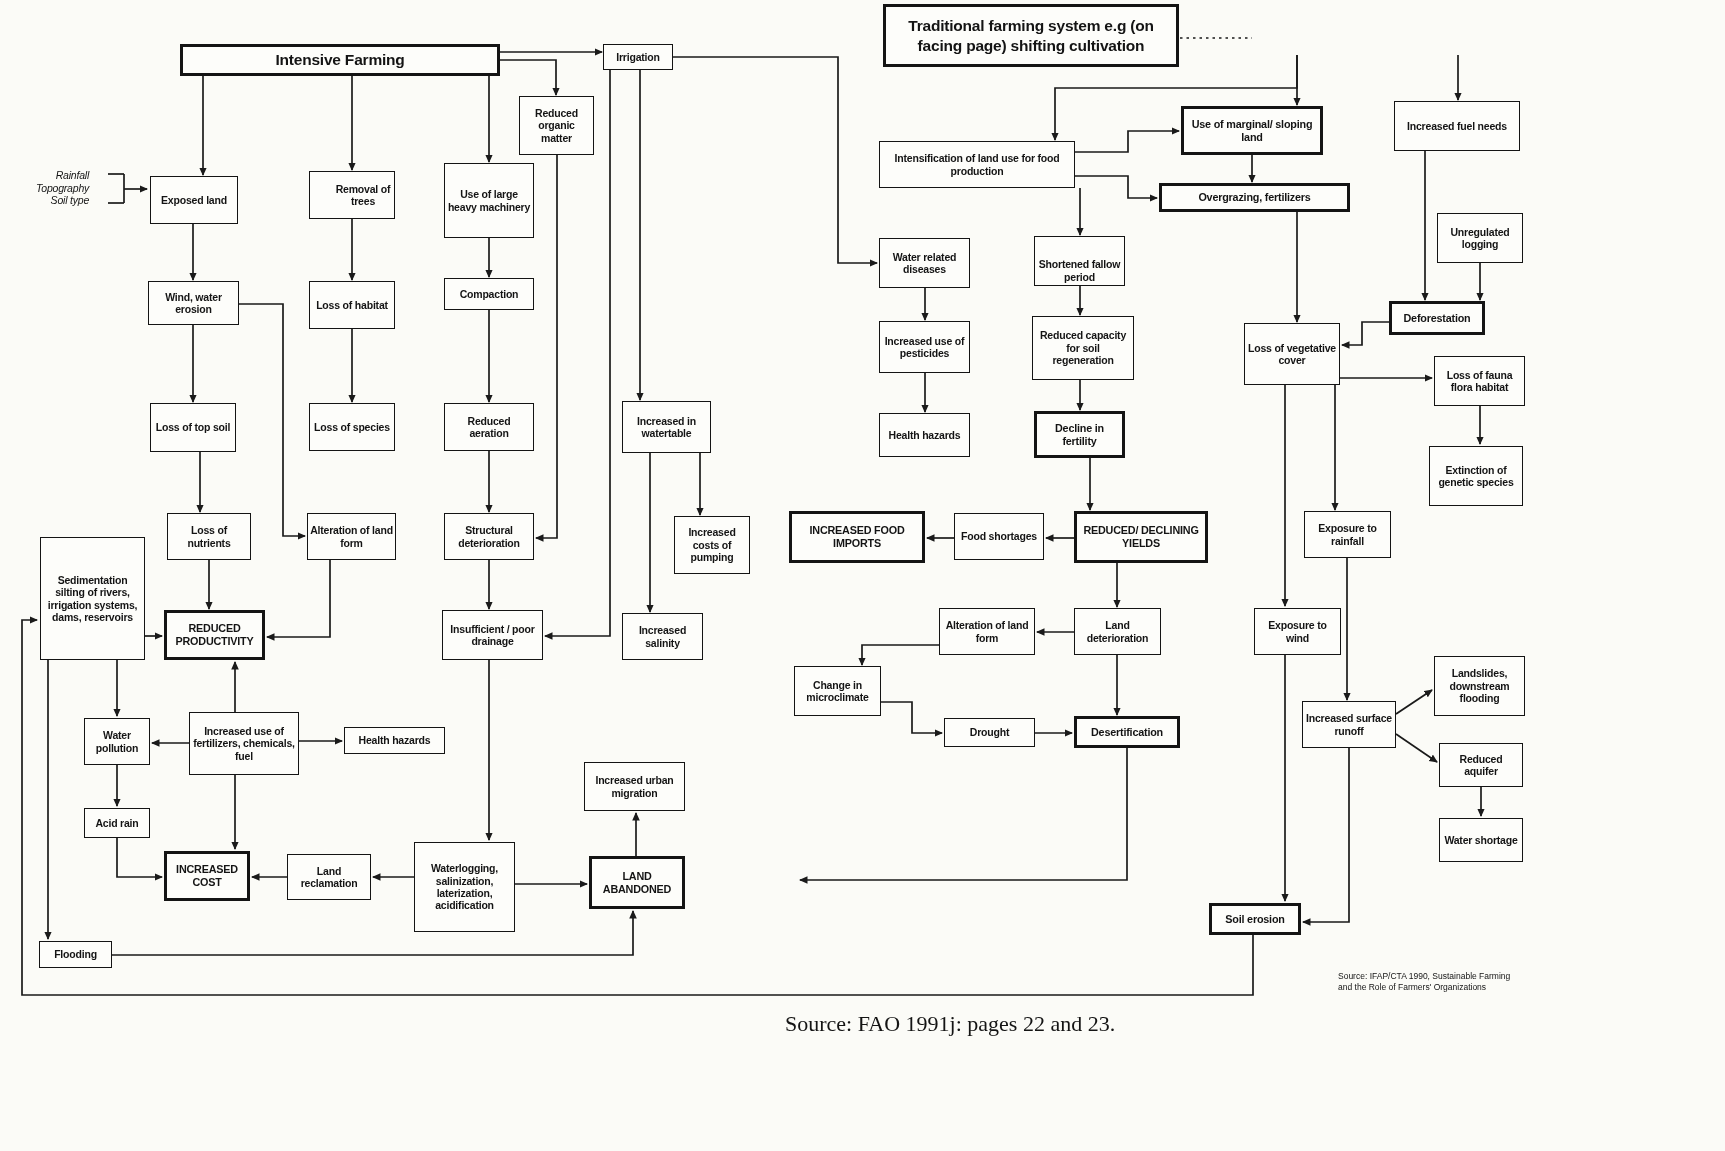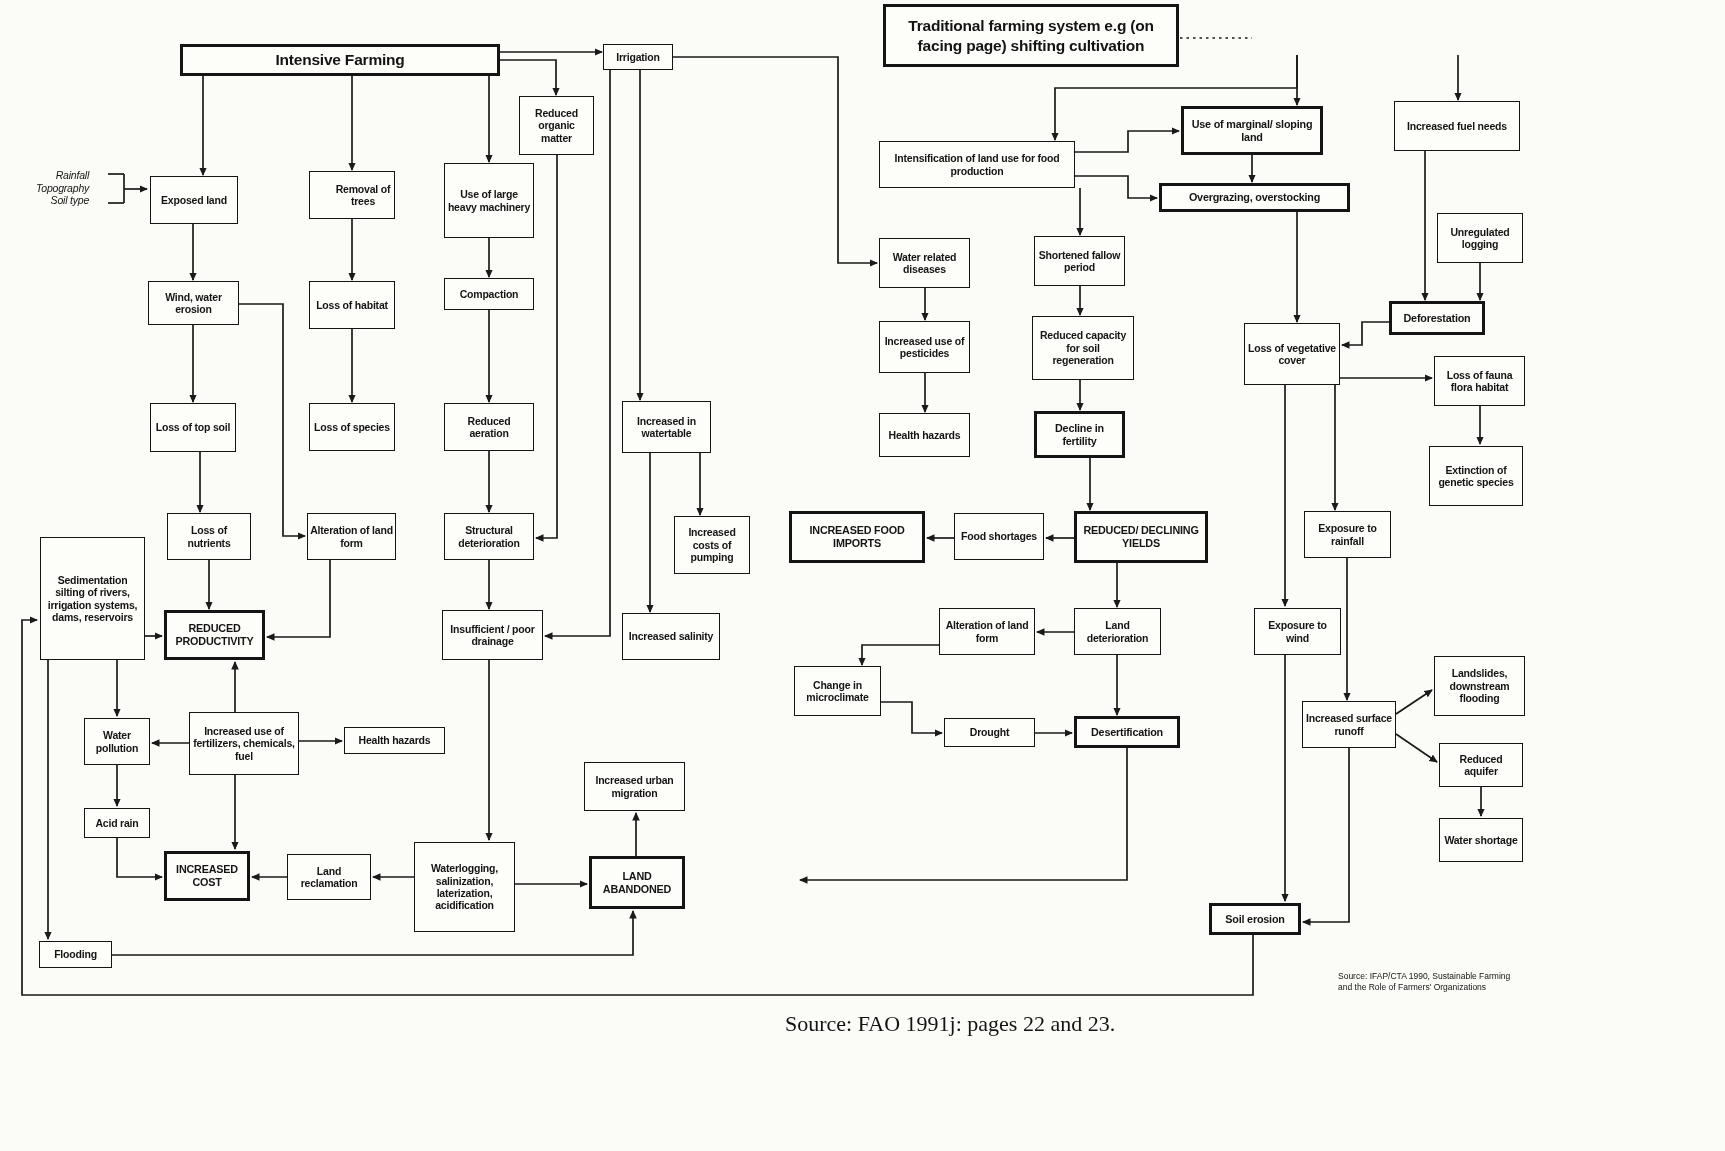--- a/index.html
+++ b/index.html
@@ -172,21 +172,21 @@
       </div>
       <div class="node box" style="left: 40px; top: 537px; width: 105px; height: 123px;">
         <span>Sedimentation silting of rivers, irrigation systems, dams, reservoirs</span>
       </div>
       <div class="node heavy" style="left: 164px; top: 610px; width: 101px; height: 50px;">
         <span>REDUCED PRODUCTIVITY</span>
       </div>
       <div class="node box" style="left: 442px; top: 610px; width: 101px; height: 50px;">
         <span>Insufficient / poor drainage</span>
       </div>
-      <div class="node box" style="left: 622px; top: 613px; width: 98px; height: 47px;">
+      <div class="node box" style="left: 622px; top: 613px; width: 81px; height: 47px;">
         <span>Increased salinity</span>
       </div>
       <div class="node box" style="left: 84px; top: 718px; width: 66px; height: 47px;">
         <span>Water pollution</span>
       </div>
       <div class="node box" style="left: 189px; top: 712px; width: 110px; height: 63px;">
         <span>Increased use of fertilizers, chemicals, fuel</span>
       </div>
       <div class="node box" style="left: 344px; top: 727px; width: 101px; height: 27px;">
         <span>Health hazards</span>
@@ -218,29 +218,29 @@
       <div class="node box" style="left: 879px; top: 141px; width: 196px; height: 47px;">
         <span>Intensification of land use for food production</span>
       </div>
       <div class="node heavy" style="left: 1181px; top: 106px; width: 142px; height: 49px;">
         <span>Use of marginal/ sloping land</span>
       </div>
       <div class="node box" style="left: 1394px; top: 101px; width: 126px; height: 50px;">
         <span>Increased fuel needs</span>
       </div>
       <div class="node heavy" style="left: 1159px; top: 183px; width: 191px; height: 29px;">
-        <span>Overgrazing, overstocking</span>
+        <span>Overgrazing, fertilizers</span>
       </div>
       <div class="node box" style="left: 1437px; top: 213px; width: 86px; height: 50px;">
         <span>Unregulated logging</span>
       </div>
       <div class="node box" style="left: 879px; top: 238px; width: 91px; height: 50px;">
         <span>Water related diseases</span>
       </div>
-      <div class="node box" style="left: 1034px; top: 236px; width: 91px; height: 50px;">
+      <div class="node box" style="left: 1034px; top: 236px; width: 91px; height: 50px; align-items: flex-end;">
         <span>Shortened fallow period</span>
       </div>
       <div class="node heavy" style="left: 1389px; top: 301px; width: 96px; height: 34px;">
         <span>Deforestation</span>
       </div>
       <div class="node box" style="left: 879px; top: 321px; width: 91px; height: 52px;">
         <span>Increased use of pesticides</span>
       </div>
       <div class="node box" style="left: 1032px; top: 316px; width: 102px; height: 64px;">
         <span>Reduced capacity for soil regeneration</span>

